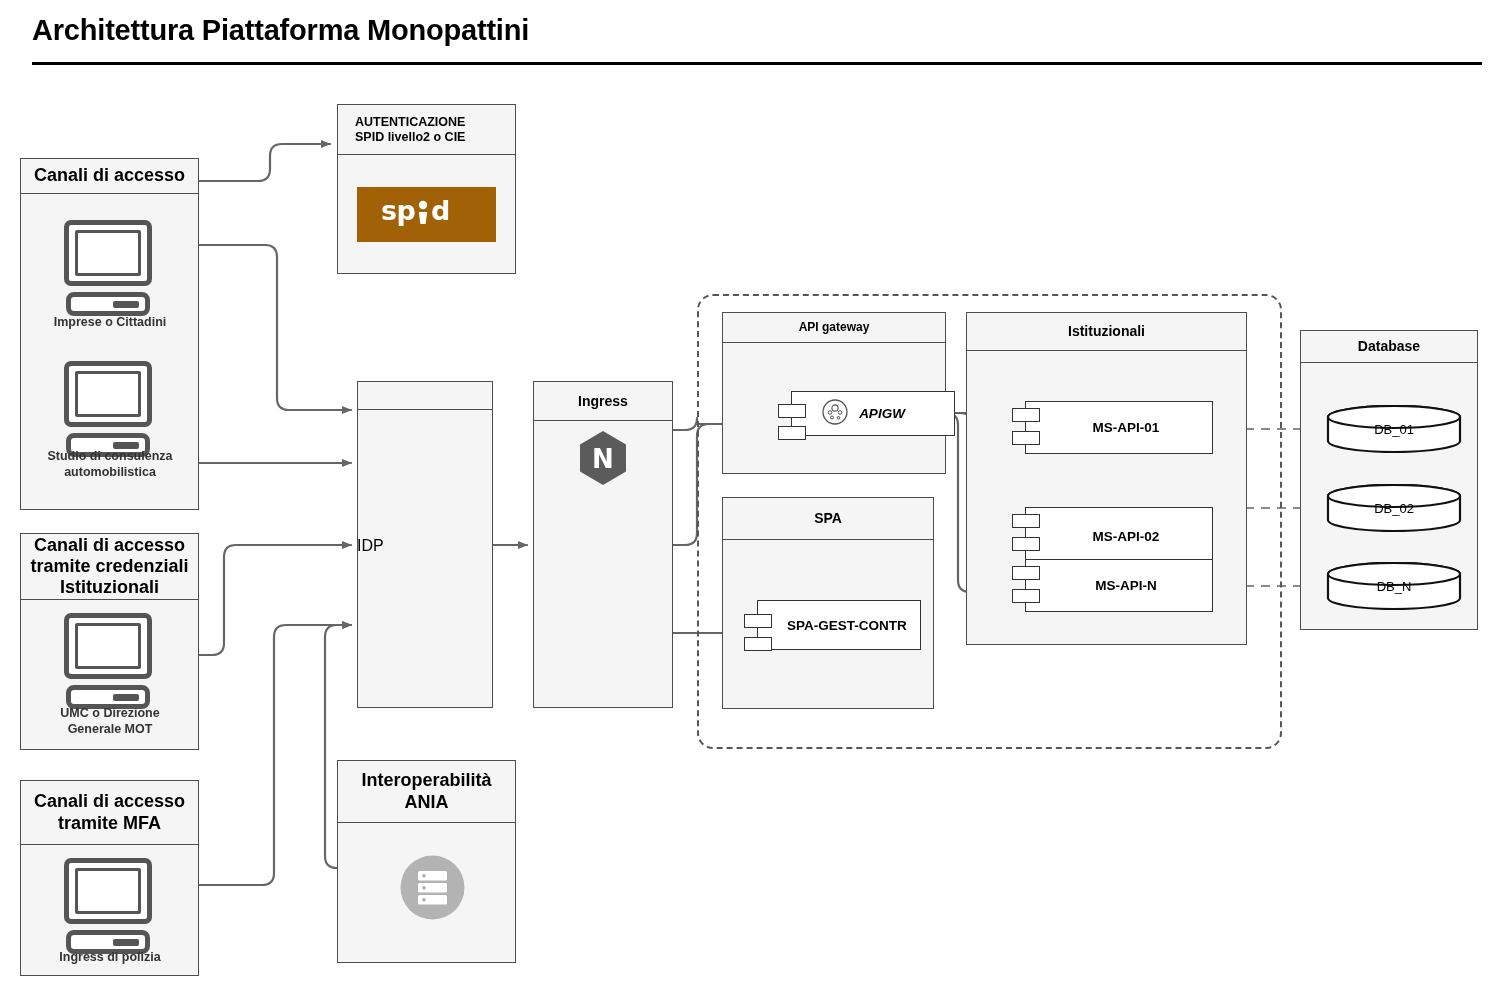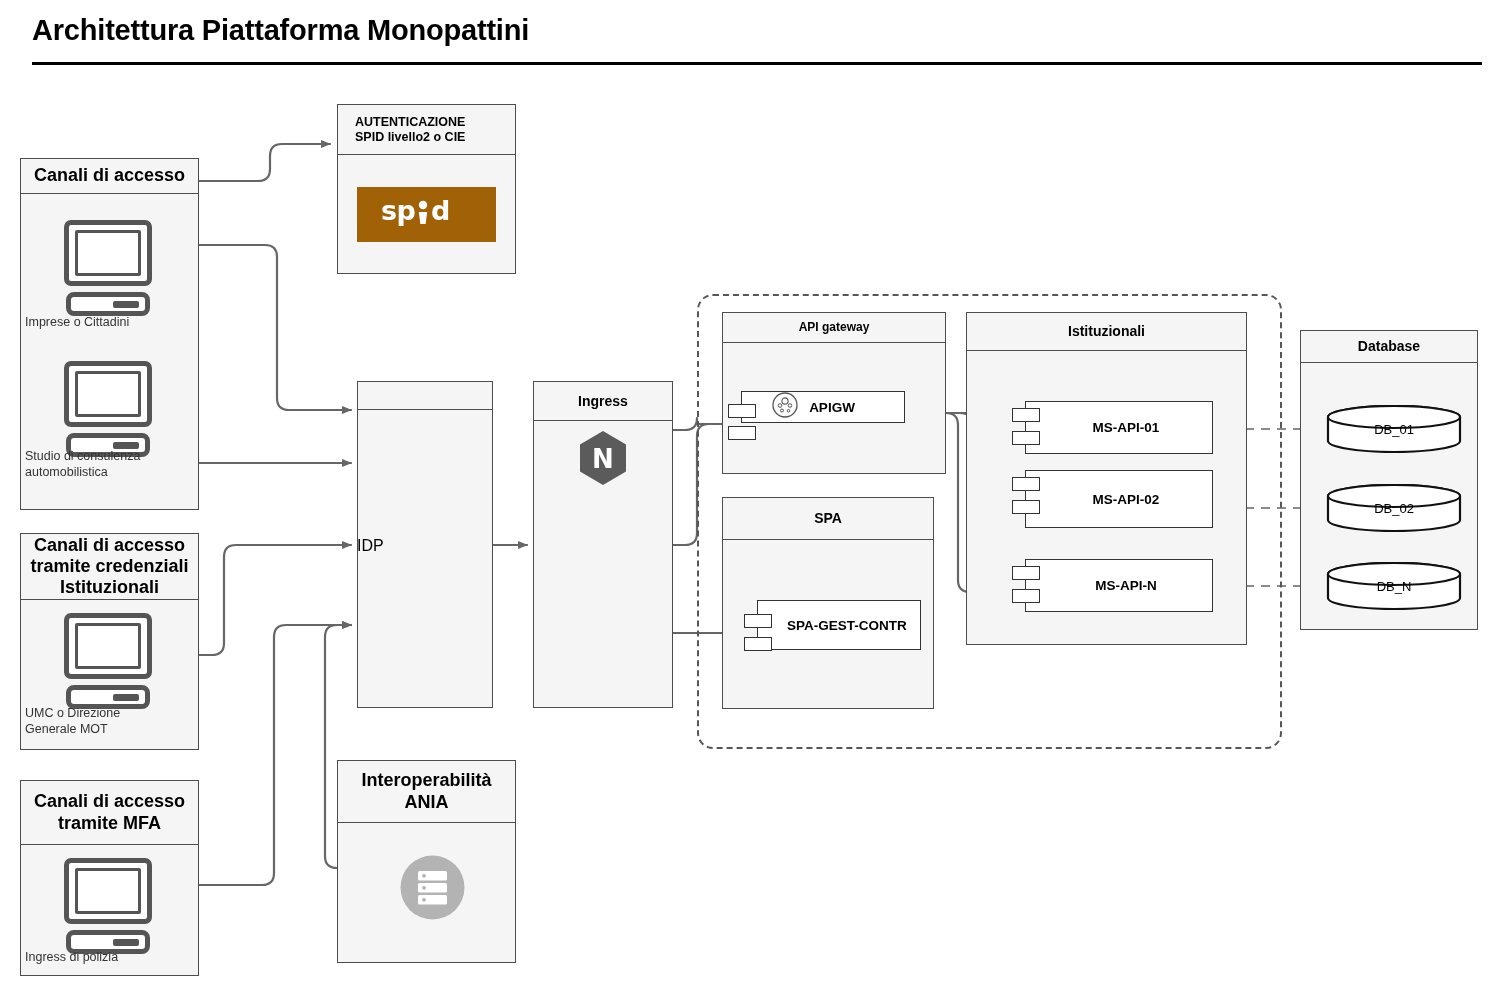--- a/index.html
+++ b/index.html
@@ -53,22 +53,23 @@
   }
   .pc-base{
     position:absolute;left:2px;top:72px;width:84px;height:24px;box-sizing:border-box;
     border:5px solid #555;border-radius:8px;background:#fff;
   }
   .pc-base::after{
     content:"";position:absolute;right:6px;top:4px;width:26px;height:7px;
     background:#555;border-radius:2px;
   }
   .pc-caption{
-    position:absolute;text-align:left;font-size:12.5px;color:#333;line-height:1.25;
+    position:absolute;text-align:center;font-size:12.5px;color:#333;line-height:1.25;
     white-space:pre-line;
+    font-weight:bold;
   }
 
   
   .spid-logo{
     position:absolute;background:#a16207;display:flex;align-items:center;justify-content:center;
   }
   .spid-text{
     font-family:"DejaVu Sans","Liberation Sans",sans-serif;
     color:#fff;font-size:28px;font-weight:bold;letter-spacing:-.5px;
     position:relative;
@@ -260,21 +261,21 @@
   </div>
 
   <div class="dashed-zone" style="left:697px;top:294px;width:585px;height:455px;"></div>
 
   <div class="box" style="left:722px;top:312px;width:224px;height:162px;">
     <div class="box-hdr hdr-12" style="height:30px;font-size:12px;">
         <span>API gateway</span>
       </div>
     <div class="box-body" style="top:30px;"></div>
   </div>
-  <div class="component" style="left:741px;top:391px;width:164px;height:32px;">
+  <div class="component" style="left:791px;top:391px;width:164px;height:45px;font-style:italic;">
     <span class="comp-tab t1"></span>
     <span class="comp-tab t2"></span>
     <span class="apigw-icon">
       <svg width="26" height="26" viewBox="0 0 26 26" xmlns="http://www.w3.org/2000/svg">
         <circle cx="13" cy="13" r="12" fill="#ffffff" stroke="#555" stroke-width="1.3"></circle>
         <path d="M5,16 a8,8 0 0 0 16,-1 a7,7 0 0 1 -16,1 z" fill="#d9d9d9"></path>
         <circle cx="13" cy="9" r="3.1" fill="#ffffff" stroke="#555" stroke-width="1.1"></circle>
         <circle cx="8" cy="13.5" r="1.8" fill="#ffffff" stroke="#555" stroke-width="1"></circle>
         <circle cx="18" cy="13.5" r="1.8" fill="#ffffff" stroke="#555" stroke-width="1"></circle>
         <circle cx="10" cy="18.5" r="1.5" fill="#ffffff" stroke="#555" stroke-width="1"></circle>
@@ -302,21 +303,21 @@
       </div>
     <div class="box-body" style="top:38px;"></div>
   </div>
 
   <div class="component" style="left:1025px;top:401px;width:188px;height:53px;">
     <span class="comp-tab t1" style="top:6px;"></span>
     <span class="comp-tab t2" style="top:29px;"></span>
     <span class="c-label" style="padding-left:14px;">MS-API-01</span>
   </div>
 
-  <div class="component" style="left:1025px;top:470px;width:188px;height:58px;">
+  <div class="component" style="left:1025px;top:507px;width:188px;height:58px;">
     <span class="comp-tab t1" style="top:6px;"></span>
     <span class="comp-tab t2" style="top:29px;"></span>
     <span class="c-label" style="padding-left:14px;">MS-API-02</span>
   </div>
 
   <div class="component" style="left:1025px;top:559px;width:188px;height:53px;">
     <span class="comp-tab t1" style="top:6px;"></span>
     <span class="comp-tab t2" style="top:29px;"></span>
     <span class="c-label" style="padding-left:14px;">MS-API-N</span>
   </div>

